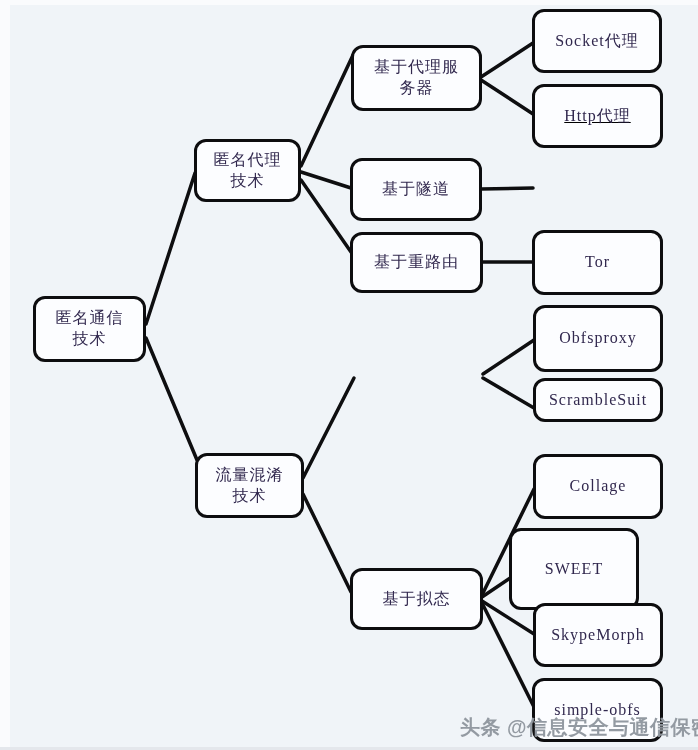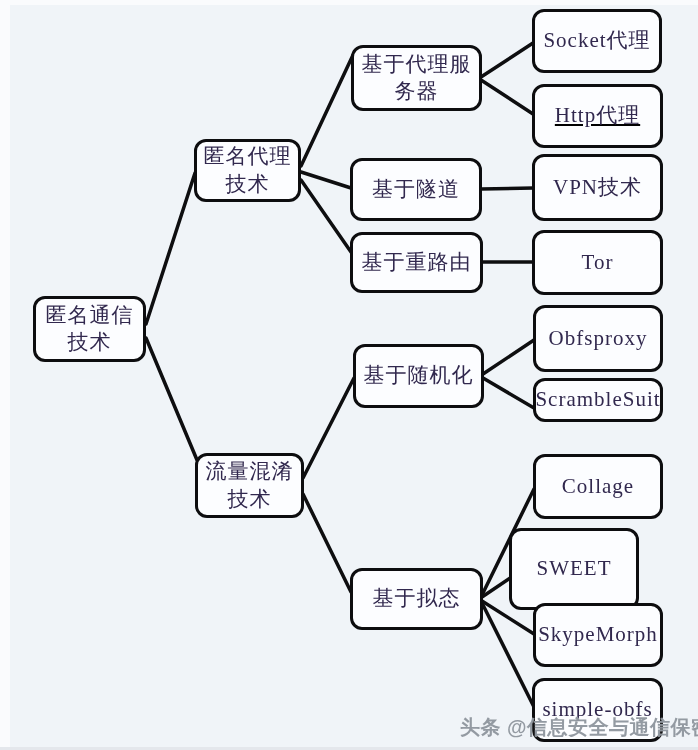--- a/index.html
+++ b/index.html
@@ -36,21 +36,21 @@
     background: #fcfdff;
     display: flex;
     align-items: center;
     justify-content: center;
     z-index: 2;
     text-align: center;
   }
   .node .lbl {
     white-space: pre-line;
     color: #31284e;
-    font-size: 21px;
+    font-size: 16px;
     letter-spacing: 1px;
     line-height: 1.3;
     font-weight: 500;
   }
   
   .n-root         { left: 33px;  top: 296px; width: 113px; height: 66px; }
   .n-proxytech    { left: 194px; top: 139px; width: 107px; height: 63px; }
   .n-trafficobfs  { left: 195px; top: 453px; width: 109px; height: 65px; }
   .n-proxyserver  { left: 351px; top: 45px;  width: 131px; height: 66px; }
   .n-tunnel       { left: 350px; top: 158px; width: 132px; height: 63px; }
@@ -127,34 +127,28 @@
   <div class="node n-proxyserver">
     <span class="lbl">基于代理服
 务器</span>
   </div>
   <div class="node n-tunnel">
     <span class="lbl">基于隧道</span>
   </div>
   <div class="node n-rerouting">
     <span class="lbl">基于重路由</span>
   </div>
-  <div class="node n-randomization">
-    <span class="lbl">基于随机化</span>
-  </div>
   <div class="node n-mimicry">
     <span class="lbl">基于拟态</span>
   </div>
   <div class="node n-socket">
     <span class="lbl">Socket代理</span>
   </div>
   <div class="node n-http">
     <span class="lbl">Http代理</span>
-  </div>
-  <div class="node n-vpn">
-    <span class="lbl">VPN技术</span>
   </div>
   <div class="node n-tor">
     <span class="lbl">Tor</span>
   </div>
   <div class="node n-obfsproxy">
     <span class="lbl">Obfsproxy</span>
   </div>
   <div class="node n-scramblesuit">
     <span class="lbl">ScrambleSuit</span>
   </div>

